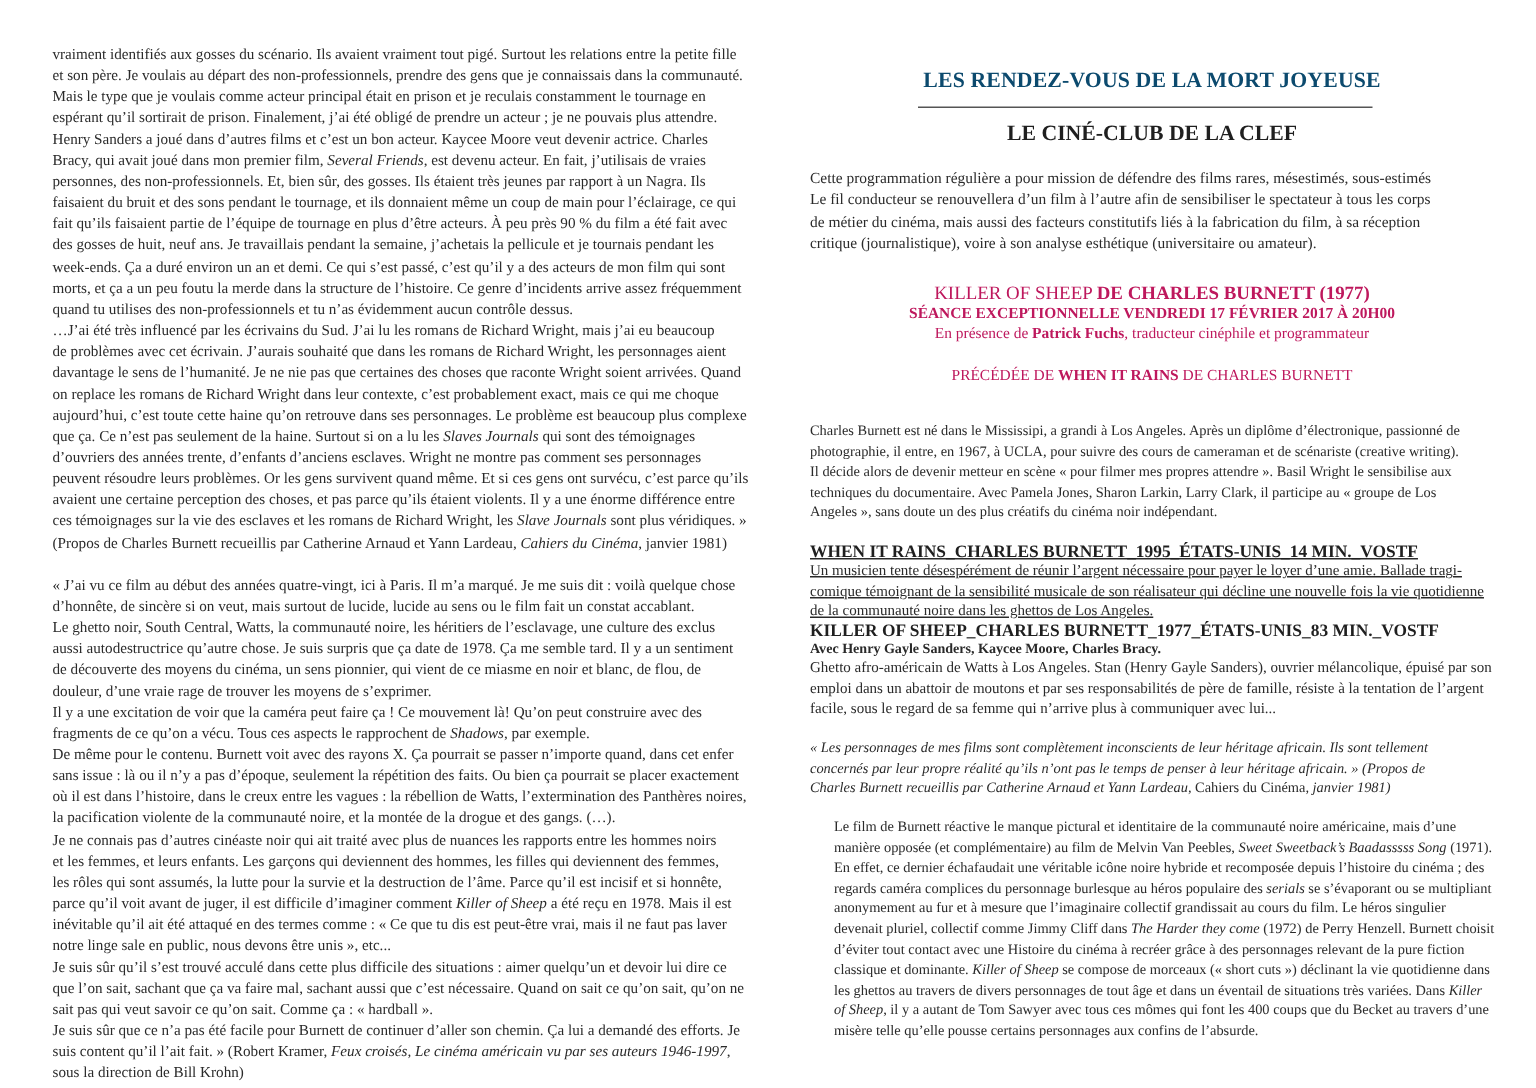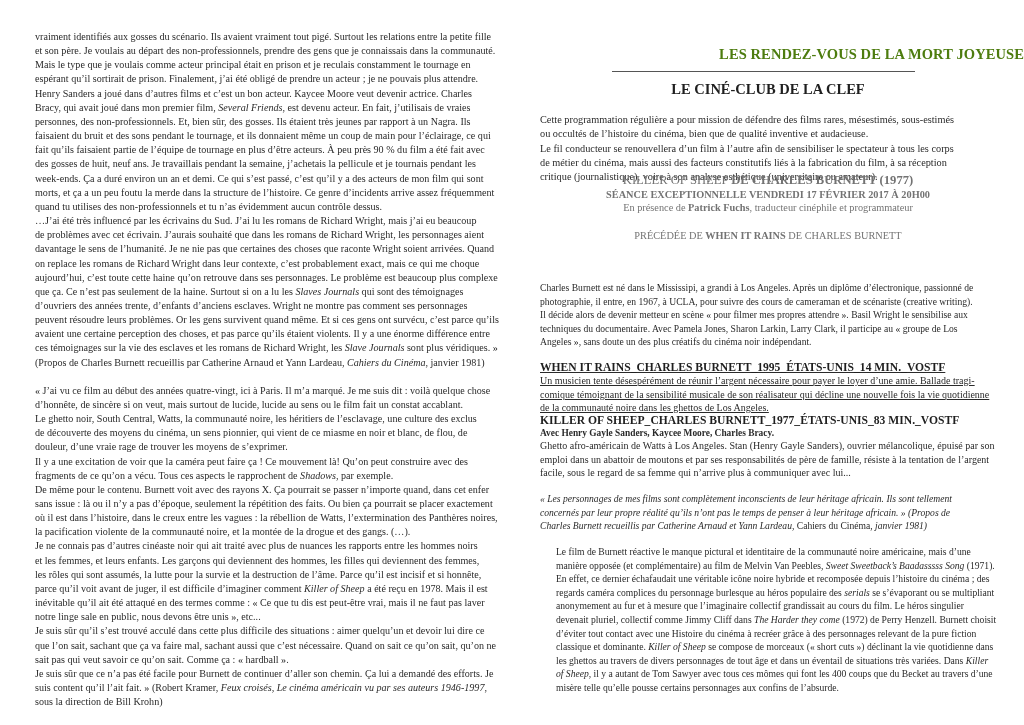--- a/index.html
+++ b/index.html
@@ -8,30 +8,30 @@
     font-family: "Liberation Serif", serif; color: #2a2a2a;
   }
   .col { position: absolute; top: 0; }
   .left { left: 35px; width: 462px; top: 30px; font-size: 10.1px; line-height: 14.15px; }
   .line { display: block; white-space: nowrap; }
   .gap { height: 14px; }
   i { font-style: italic; }
   b { font-weight: bold; }
 
   .title-main {
-    position: absolute; top: 46px; left: 512px; width: 512px; text-align: right;
-    font-weight: bold; font-size: 14.5px; letter-spacing: 0.1px; color: #4d7c0f;
+    position: absolute; top: 46px; left: 512px; width: 512px; text-align: center;
+    font-weight: bold; font-size: 14.5px; letter-spacing: 0.1px; color: #0c4a6e;
   }
   .rule { position: absolute; top: 71px; left: 612px; width: 303px; height: 1px; background: #555; }
   .title-sub {
     position: absolute; top: 81px; left: 512px; width: 512px; text-align: center;
     font-weight: bold; font-size: 14.5px; color: #1f1f1f;
   }
   .intro { position: absolute; top: 100px; left: 540px; width: 460px; font-size: 10.3px; line-height: 14.3px; margin-top: 13px; }
-  .feature { position: absolute; top: 173px; left: 512px; width: 512px; text-align: center; color: #737373; }
+  .feature { position: absolute; top: 188px; left: 512px; width: 512px; text-align: center; color: #be185d; }
   .feature .f1 { font-size: 12.6px; line-height: 15px; }
   .feature .f2 { font-size: 10.3px; line-height: 13px; font-weight: bold; }
   .feature .f3 { font-size: 10.3px; line-height: 14px; }
   .feature .f4 { font-size: 10.3px; line-height: 14px; margin-top: 14px; text-align: center; }
   .bio { position: absolute; top: 281px; left: 540px; width: 470px; font-size: 9.6px; line-height: 13.6px; }
   .film1 { position: absolute; top: 361px; left: 540px; width: 470px; text-decoration: underline; }
   .film2 { position: absolute; top: 414px; left: 540px; width: 470px; }
   .film-title { font-weight: bold; font-size: 11.6px; line-height: 13px; color: #1f1f1f; }
   .film-cast { font-weight: bold; font-size: 9.4px; line-height: 12px; }
   .film-body { font-size: 10px; line-height: 13.5px; }
@@ -69,20 +69,21 @@
     <span class="line"><span>ces témoignages sur la vie des esclaves et les romans de Richard Wright, les </span><i>Slave Journals</i><span> sont plus véridiques. »</span></span>
     <span class="line"><span>(Propos de Charles Burnett recueillis par Catherine Arnaud et Yann Lardeau, </span><i>Cahiers du Cinéma</i><span>, janvier 1981)</span></span>
   </div>
 
   <div class="gap"></div>
 
   <div>
     <span class="line">« J’ai vu ce film au début des années quatre-vingt, ici à Paris. Il m’a marqué. Je me suis dit : voilà quelque chose</span>
     <span class="line">d’honnête, de sincère si on veut, mais surtout de lucide, lucide au sens ou le film fait un constat accablant.</span>
     <span class="line">Le ghetto noir, South Central, Watts, la communauté noire, les héritiers de l’esclavage, une culture des exclus</span>
+    <span class="line">aussi autodestructrice qu’autre chose. Je suis surpris que ça date de 1978. Ça me semble tard. Il y a un sentiment</span>
     <span class="line">de découverte des moyens du cinéma, un sens pionnier, qui vient de ce miasme en noir et blanc, de flou, de</span>
     <span class="line">douleur, d’une vraie rage de trouver les moyens de s’exprimer.</span>
     <span class="line">Il y a une excitation de voir que la caméra peut faire ça ! Ce mouvement là! Qu’on peut construire avec des</span>
     <span class="line"><span>fragments de ce qu’on a vécu. Tous ces aspects le rapprochent de </span><i>Shadows</i><span>, par exemple.</span></span>
     <span class="line">De même pour le contenu. Burnett voit avec des rayons X. Ça pourrait se passer n’importe quand, dans cet enfer</span>
     <span class="line">sans issue : là ou il n’y a pas d’époque, seulement la répétition des faits. Ou bien ça pourrait se placer exactement</span>
     <span class="line">où il est dans l’histoire, dans le creux entre les vagues : la rébellion de Watts, l’extermination des Panthères noires,</span>
     <span class="line">la pacification violente de la communauté noire, et la montée de la drogue et des gangs. (…).</span>
     <span class="line">Je ne connais pas d’autres cinéaste noir qui ait traité avec plus de nuances les rapports entre les hommes noirs</span>
     <span class="line">et les femmes, et leurs enfants. Les garçons qui deviennent des hommes, les filles qui deviennent des femmes,</span>
@@ -101,21 +102,20 @@
   <div class="gap"></div>
 
 </div>
 
 <div class="title-main">LES RENDEZ-VOUS DE LA MORT JOYEUSE</div>
 <div class="rule"></div>
 <div class="title-sub">LE CINÉ-CLUB DE LA CLEF</div>
 
 <div class="intro">
   <span class="line">Cette programmation régulière a pour mission de défendre des films rares, mésestimés, sous-estimés</span>
-  <span class="line">ou occultés de l’histoire du cinéma, bien que de qualité inventive et audacieuse.</span>
   <span class="line">Le fil conducteur se renouvellera d’un film à l’autre afin de sensibiliser le spectateur à tous les corps</span>
   <span class="line">de métier du cinéma, mais aussi des facteurs constitutifs liés à la fabrication du film, à sa réception</span>
   <span class="line">critique (journalistique), voire à son analyse esthétique (universitaire ou amateur).</span>
 </div>
 
 <div class="feature">
   <div class="f1"><span>KILLER OF SHEEP </span><b>DE CHARLES BURNETT (1977)</b></div>
   <div class="f2">SÉANCE EXCEPTIONNELLE VENDREDI 17 FÉVRIER 2017 À 20H00</div>
   <div class="f3"><span>En présence de </span><b>Patrick Fuchs</b><span>, traducteur cinéphile et programmateur</span></div>
   <div class="f4"><span>PRÉCÉDÉE DE </span><b>WHEN IT RAINS</b><span> DE CHARLES BURNETT</span></div>

